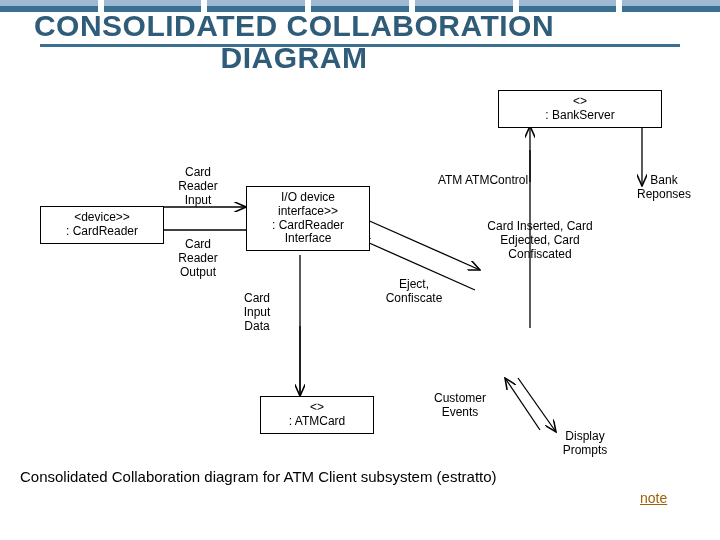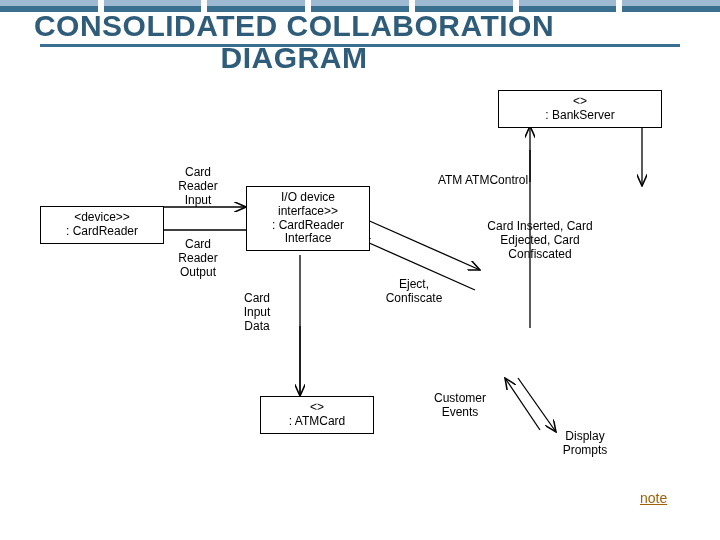--- a/index.html
+++ b/index.html
@@ -85,20 +85,22 @@
 
 <div class="box" style="top:0px;left:498px;width:150px">&lt;<subsystem>&gt;<br>: BankServer</subsystem></div>
 <div class="box" style="top:116px;left:40px;width:110px">&lt;<external i="" o<br="">device&gt;&gt;<br>: CardReader</external></div>
 <div class="box" style="top:96px;left:246px;width:110px">I/O device<br>interface&gt;&gt;<br>: CardReader<br>Interface</div>
 <div class="box" style="top:306px;left:260px;width:100px">&lt;<entity>&gt;<br>: ATMCard</entity></div>
 
 <div class="lbl" style="top:76px;left:168px;width:60px">Card<br>Reader<br>Input</div>
 <div class="lbl" style="top:148px;left:168px;width:60px">Card<br>Reader<br>Output</div>
 <div class="lbl" style="top:202px;left:230px;width:54px">Card<br>Input<br>Data</div>
 <div class="lbl" style="top:84px;left:418px;width:130px">ATM ATMControl</div>
+<div class="lbl" style="top:84px;left:624px;width:80px">Bank<br>Reponses</div>
 <div class="lbl" style="top:130px;left:460px;width:160px">Card Inserted, Card<br>Edjected, Card<br>Confiscated</div>
 <div class="lbl" style="top:302px;left:420px;width:80px">Customer<br>Events</div>
 <div class="lbl" style="top:188px;left:374px;width:80px">Eject,<br>Confiscate</div>
 <div class="lbl" style="top:340px;left:550px;width:70px">Display<br>Prompts</div>
 
+<div class="cap" style="top:378px;left:20px">Consolidated Collaboration diagram for ATM Client subsystem (estratto)</div>
 <a class="notelink" style="top:400px;left:640px">note</a>
 
 </div>
 
 </body></html>

